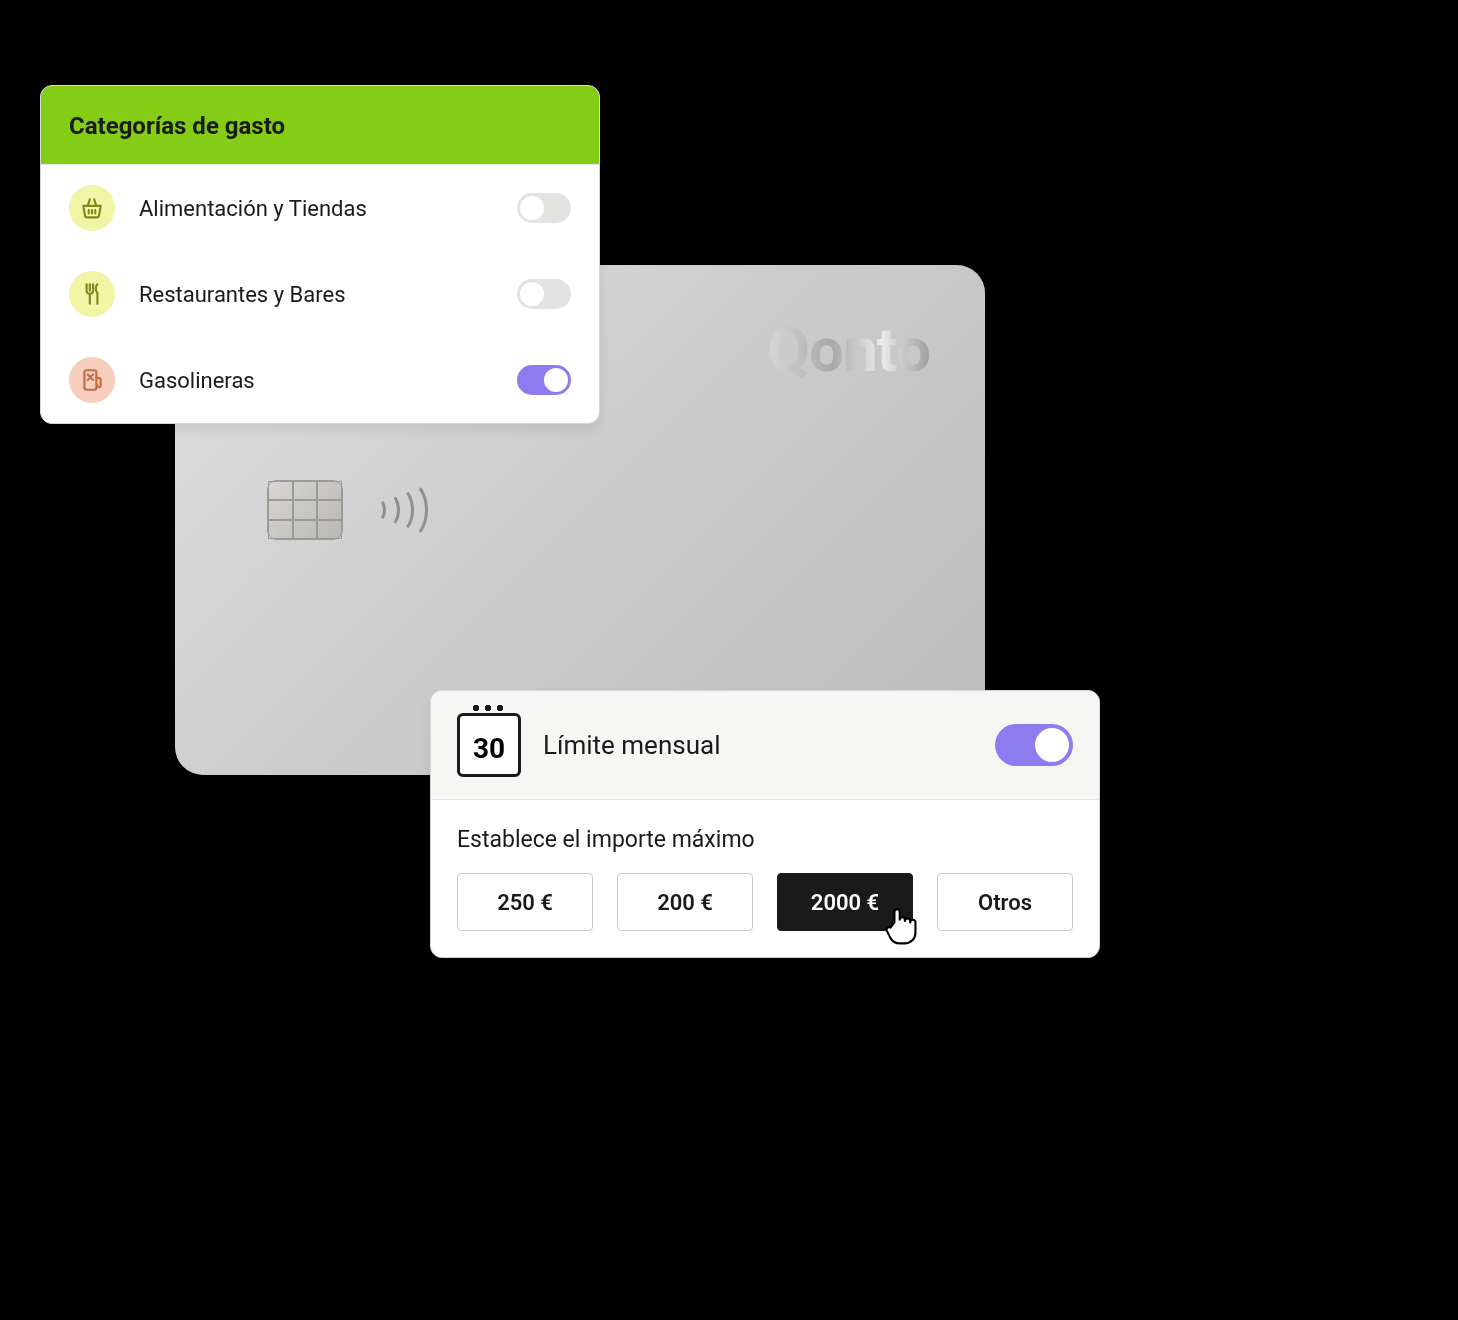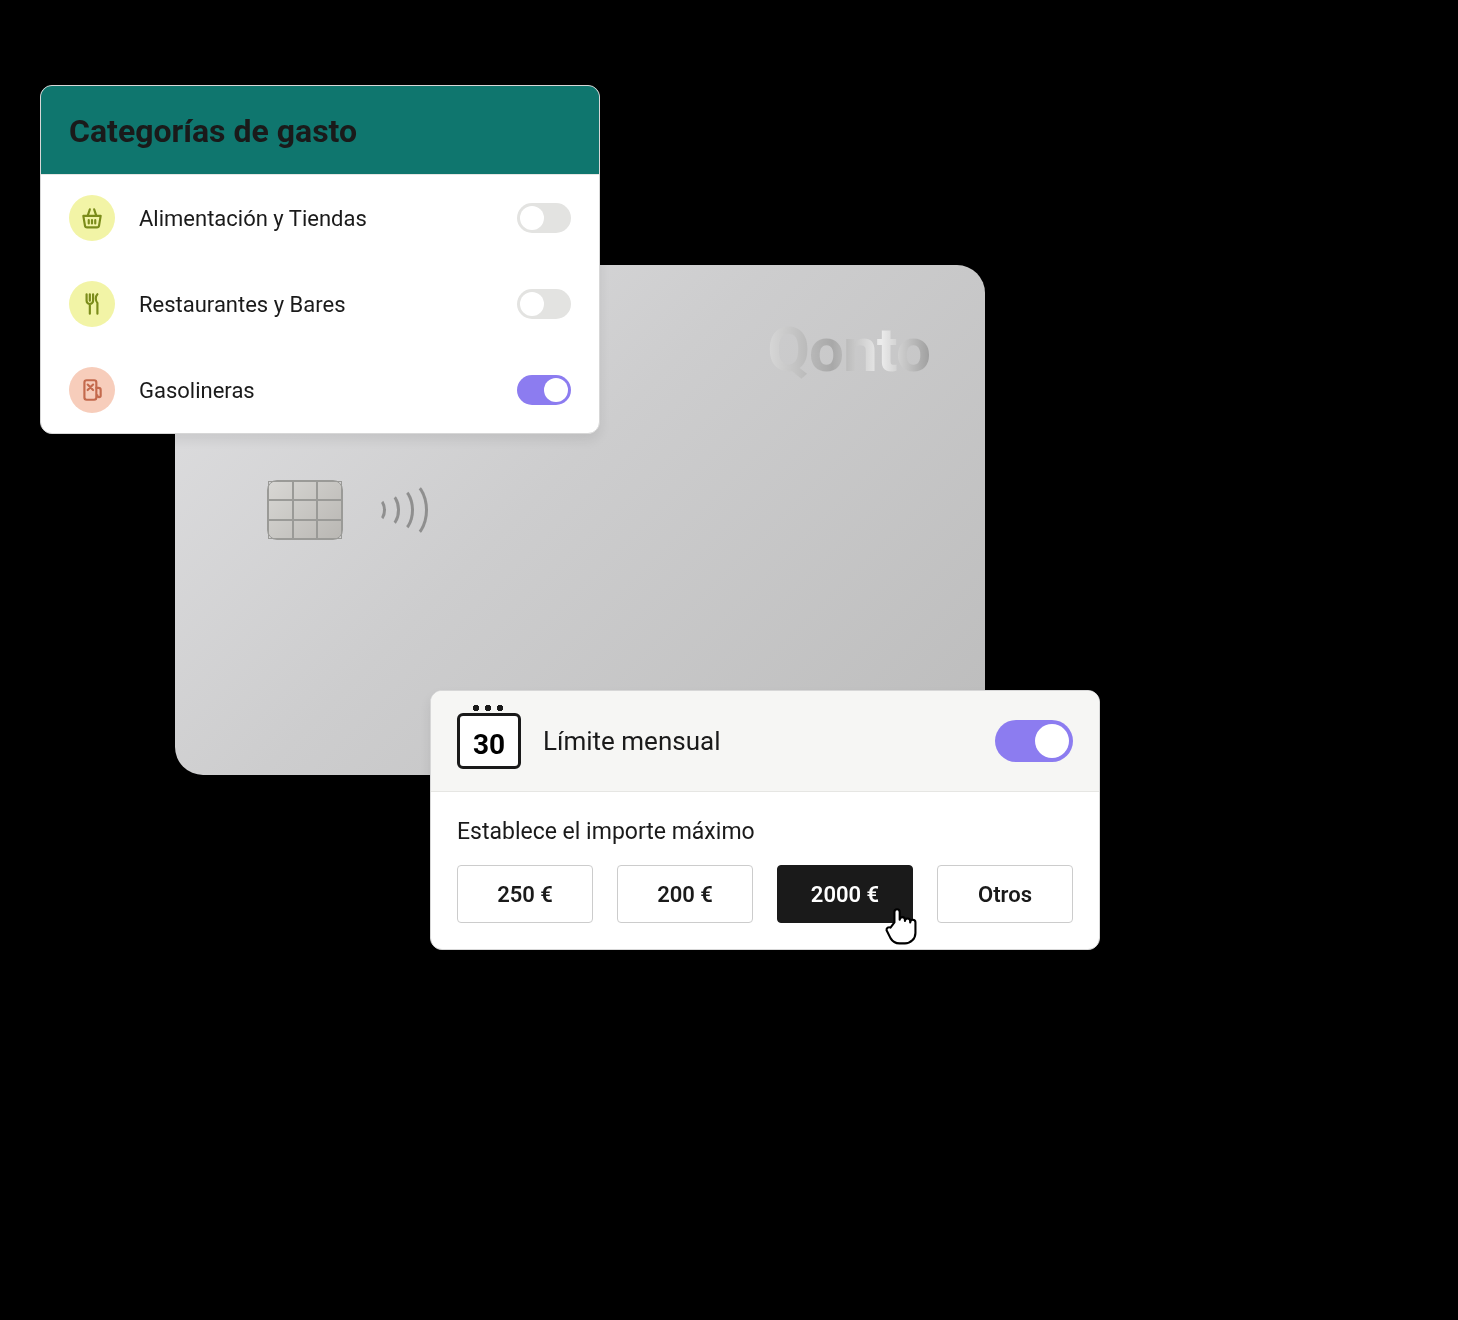--- a/index.html
+++ b/index.html
@@ -88,24 +88,24 @@
       border-radius: 12px;
       box-shadow: 0 6px 12px rgba(0,0,0,.08);
       overflow: hidden;
     }
     .categories-panel {
       left: 40px;
       top: 85px;
       width: 560px;
     }
     .panel-header {
-      background: #0f766e;
+      background: #84cc16;
       border-bottom: 1px solid #e6e6e3;
       padding: 26px 28px 24px;
-      font-size: 32px;
+      font-size: 24px;
       font-weight: 700;
       color: #1a1a1a;
     }
     .cat-row {
       display: flex;
       align-items: center;
       gap: 24px;
       padding: 20px 28px;
     }
     .cat-icon {
@@ -154,21 +154,21 @@
     .limit-header {
       background: #f6f6f4;
       border-bottom: 1px solid #e6e6e3;
       padding: 22px 26px;
       display: flex;
       align-items: center;
       gap: 22px;
     }
     .limit-cal {
       width: 64px;
-      height: 56px;
+      height: 64px;
       border: 3px solid #1a1a1a;
       border-radius: 6px;
       background: #fff;
       position: relative;
       display:flex;
       align-items:center;
       justify-content:center;
       font-size: 28px;
       font-weight: 700;
       padding-top: 6px;

